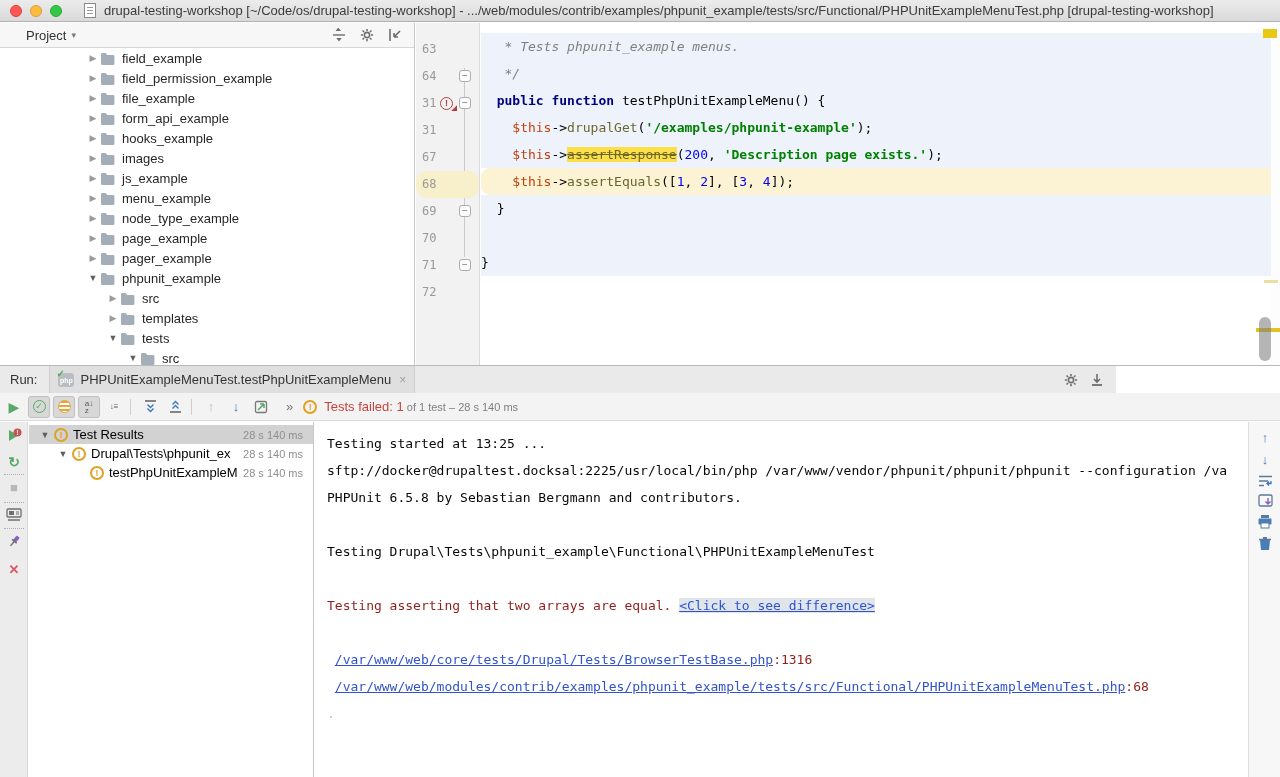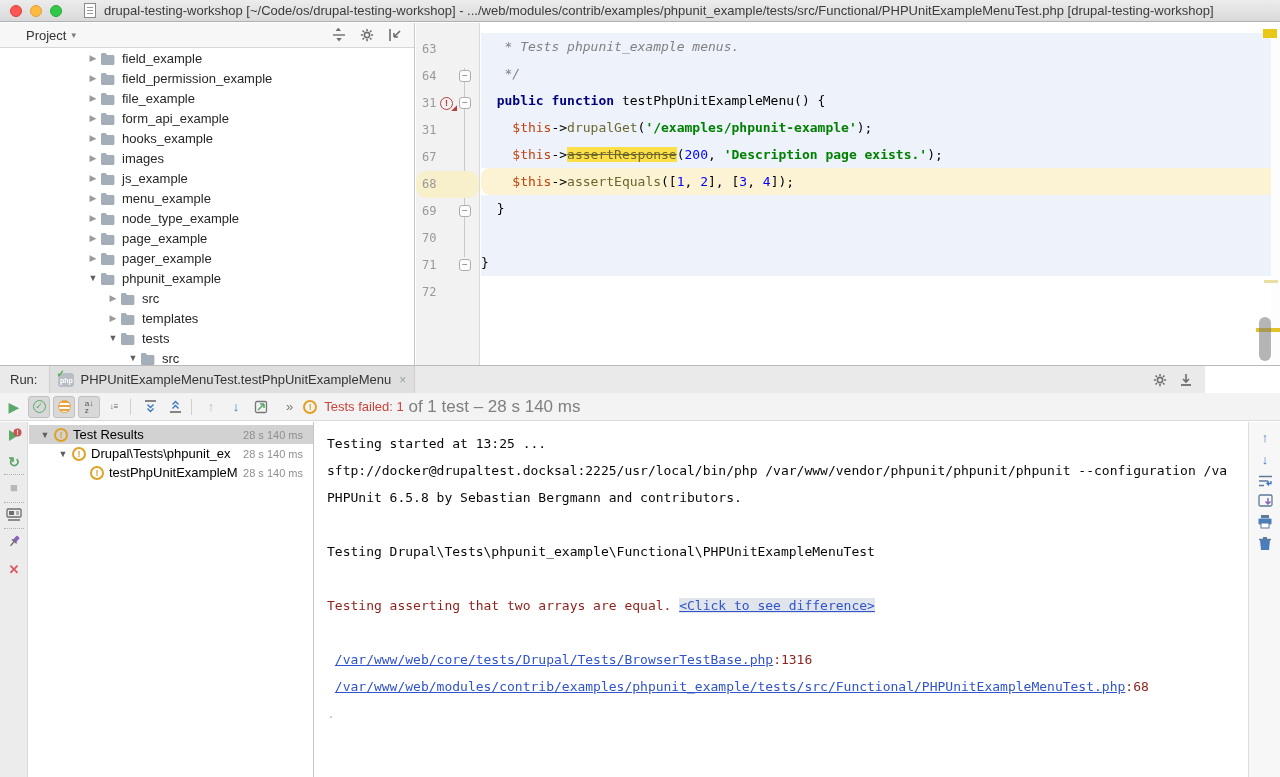--- a/index.html
+++ b/index.html
@@ -56,21 +56,21 @@
   .tk-dep { color:#6B662F; text-decoration:line-through; background:#fde047; }
   .tk-p { color:#000;margin-top:34px; }
   .marker-strip { position:absolute; right:0; top:0; width:9px; height:342px; background:#FDFDFD; }
   .insp-square { position:absolute; right:3px; top:6px; width:14px; height:9px; background:#E8C815; }
   .tick-faint { position:absolute; right:2px; top:257px; width:14px; height:3px; background:#E8DFA0; }
   .tick-yellow { position:absolute; right:0; top:305px; width:24px; height:4px; background:#E2C226; }
   .scroll-thumb { position:absolute; right:9px; top:294px; width:12px; height:44px; border-radius:7px; background:rgba(120,120,120,.55); }
 
   
   .runpanel { position:absolute; left:0; top:365px; width:1280px; height:412px; border-top:1px solid #B9B9B9; background:#fff; }
-  .run-tabbar { position:absolute; left:0; top:0; width:1205px; height:27px; background:#EAEAEA; display:flex; align-items:center; }
+  .run-tabbar { position:absolute; left:0; top:0; width:1116px; height:27px; background:#EAEAEA; display:flex; align-items:center; }
   .run-label { font-size:13px; color:#333; margin-left:10px; }
   .run-tab { margin-left:12px; height:27px; display:flex; align-items:center; background:#DFDFDF; border-left:1px solid #CFCFCF; border-right:1px solid #CFCFCF; padding:0 8px; }
   .php-ico { position:relative; width:16px; height:14px; background:#B9BEC4; border-radius:3px; color:#fff; font-size:7px; font-weight:bold; text-align:center; line-height:15px; }
   .php-ico b { position:absolute; left:-2px; top:-7px; color:#4CAF50; font-size:10px; }
   .run-tab-label { font-size:13px; color:#333; margin-left:6px; }
   .tab-close { color:#9AA0A6; font-size:12px; margin-left:8px; }
   .run-tab-right { margin-left:auto; display:flex; align-items:center; gap:12px; padding-right:12px; }
 
   .run-toolbar { position:absolute; left:0; top:27px; width:1280px; height:28px; background:#F3F3F3; border-bottom:1px solid #DBDBDB; display:flex; align-items:center; }
   .rtb-btn { width:22px; height:22px; margin-left:3px; display:flex; align-items:center; justify-content:center; border-radius:3px; font-size:13px; }
@@ -78,21 +78,21 @@
   .sep-v { width:1px; height:16px; background:#CFCFCF; margin:0 5px; }
   .play { color:#59A869; font-size:14px; }
   .circ-pass { width:13px; height:13px; border:1.5px solid #59A869; border-radius:50%; color:#59A869; font-size:9px; line-height:11px; text-align:center; }
   .circ-ign { width:13px; height:13px; border-radius:50%; background:repeating-linear-gradient(#E8A33D 0 2px,#fff 2px 4px); border:1px solid #E8A33D; }
   .az { font-size:8px; color:#555; line-height:7px; text-align:left; }
   .arrow-dim { color:#B5B5B5; font-size:13px; }
   .arrow-blue { color:#3B77BD; font-size:13px; }
   .chev-more { color:#777; font-size:13px; margin:0 10px 0 14px; }
   .warn-badge { width:14px; height:14px; border:2px solid #DFA224; border-radius:50%; color:#DFA224; font-size:9px; font-weight:bold; line-height:11px; text-align:center; flex:0 0 14px; }
   .status-failed { color:#C7433D; font-size:13px; margin-left:7px; }
-  .status-rest { color:#7F7F7F; font-size:17px; white-space:pre; }
+  .status-rest { color:#7F7F7F; font-size:11px; white-space:pre; }
 
   .run-content { position:absolute; left:0; top:56px; width:1280px; height:356px; }
   .left-rail { position:absolute; left:0; top:0; width:28px; height:356px; background:#ECECEC; border-right:1px solid #D9D9D9; }
   .lr-ico { position:absolute; left:0; width:28px; text-align:center; font-size:14px; }
   .dots { position:absolute; left:4px; width:20px; border-top:1px dotted #B0B0B0; }
 
   .testtree { position:absolute; left:29px; top:0; width:284px; height:356px; background:#fff; overflow:hidden; padding-top:3px; }
   .tt-row { height:19px; display:flex; align-items:center; font-size:13px; color:#000; }
   .tt-row.sel { background:#D2D2D2; }
   .tt-twisty { font-size:9px; color:#5F5F5F; width:12px; text-align:center; flex:0 0 12px; }

